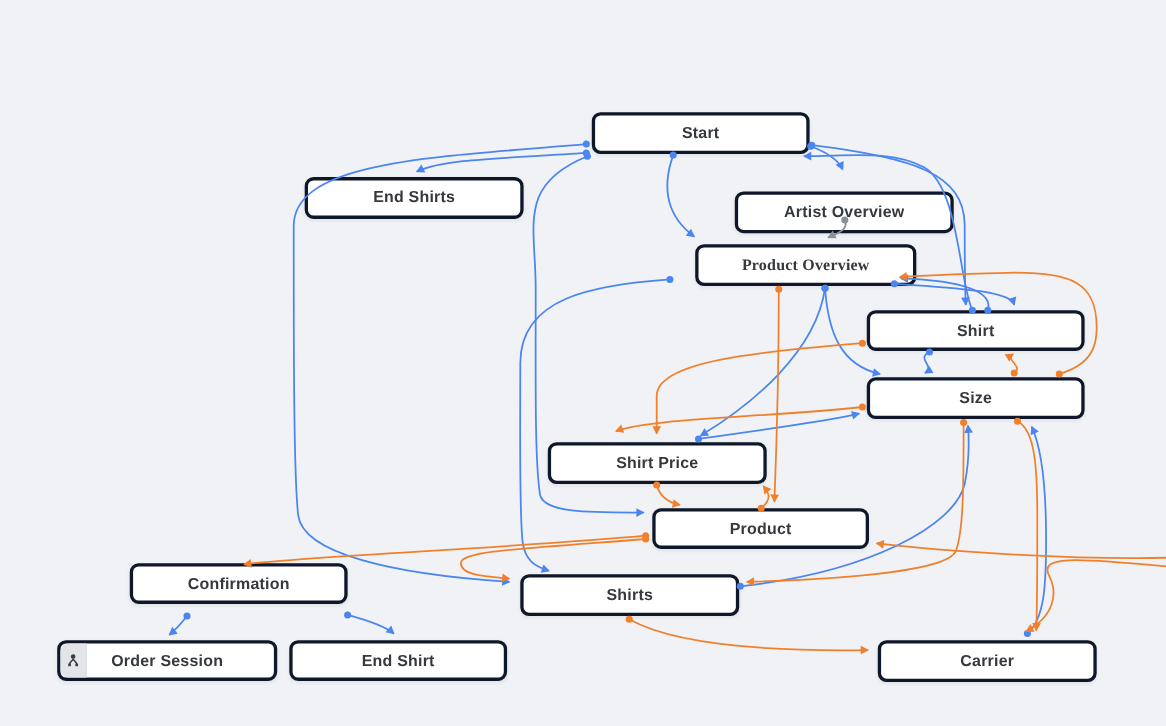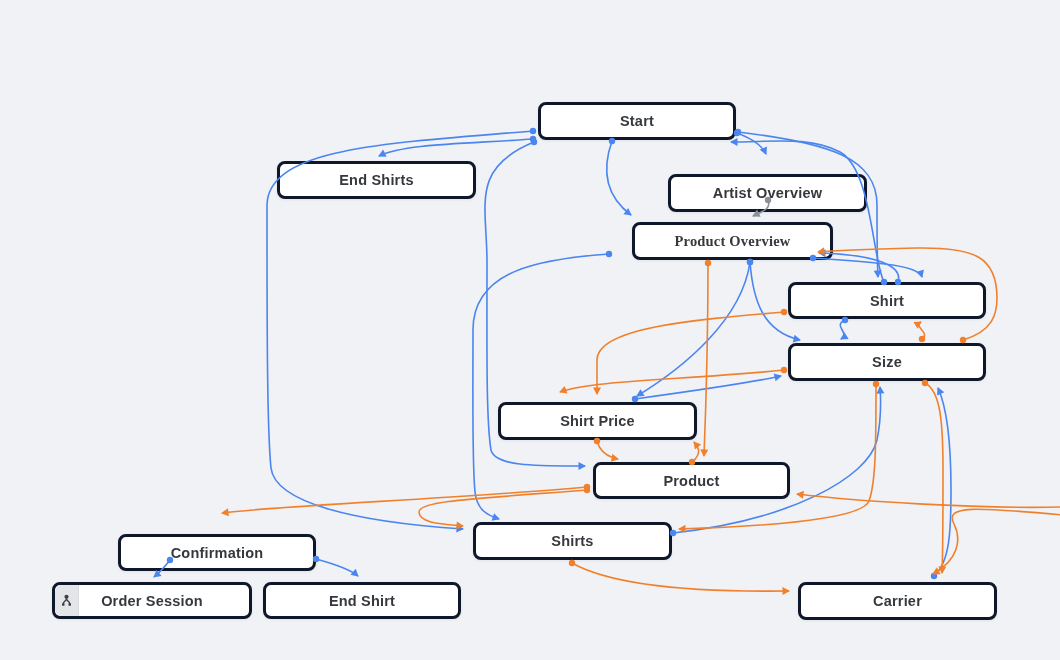--- a/index.html
+++ b/index.html
@@ -63,21 +63,21 @@
       </div>
       <div class="node" style="left: 788px; top: 343px; width: 198px; height: 38px;">
         <span class="label">Size</span>
       </div>
       <div class="node" style="left: 498px; top: 402px; width: 199px; height: 38px;">
         <span class="label">Shirt Price</span>
       </div>
       <div class="node" style="left: 593px; top: 462px; width: 197px; height: 37px;">
         <span class="label">Product</span>
       </div>
-      <div class="node" style="left: 118px; top: 534px; width: 198px; height: 37px;">
+      <div class="node" style="left: 118px; top: 512px; width: 198px; height: 37px;">
         <span class="label">Confirmation</span>
       </div>
       <div class="node" style="left: 473px; top: 522px; width: 199px; height: 38px;">
         <span class="label">Shirts</span>
       </div>
       <div class="node" style="left: 52px; top: 582px; width: 200px; height: 37px;">
         <div class="icon-section">
           <svg width="15" height="15" viewBox="0 0 18 18">
             <circle cx="9" cy="4.6" r="2.5" fill="#3c4043"></circle>
             <path d="M9,6.5 C9,10 5.6,9.2 5,13.2 M9,6.5 C9,10 12.4,9.2 13,13.2" fill="none" stroke="#3c4043" stroke-width="1.7"></path>

